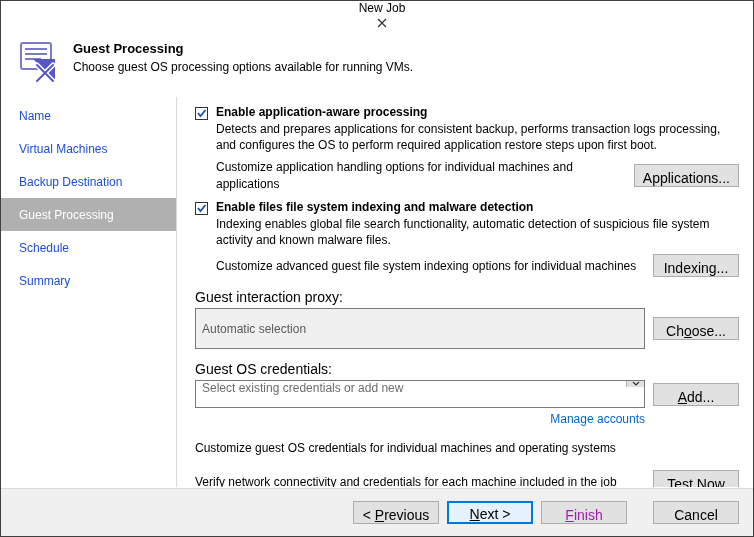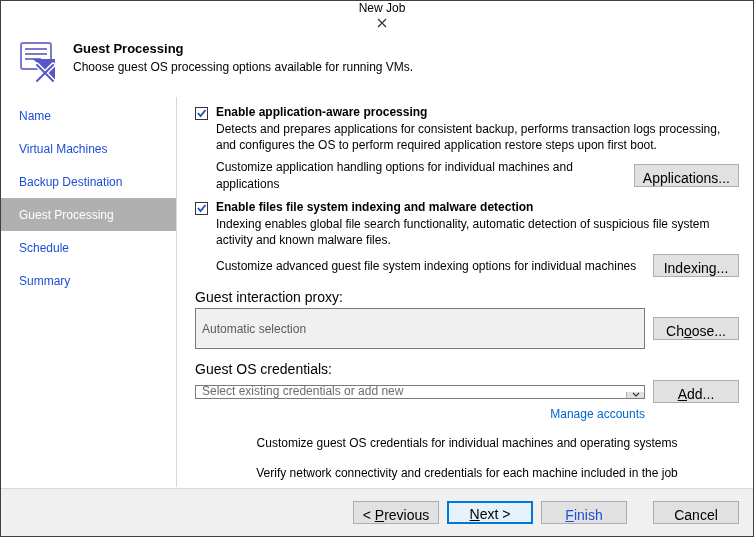--- a/index.html
+++ b/index.html
@@ -91,48 +91,48 @@
   .inline-row .desc { flex: 1; }
   .btn {
     min-width: 86px; height: 23px;
     padding: 0 8px;
     background: #e1e1e1;
     border: 1px solid #adadad;
     font-family: inherit; font-size: 14px;
     display: inline-flex; align-items: flex-end; justify-content: center;
     cursor: default;
   }
-  .btn.disabled { color: #1d4ed8; }
+  .btn.disabled { color: #a21caf; }
   .btn.default { border: 2px solid #0078d7; background: #e5f1fb; }
   .u { text-decoration: underline; }
   .label { font-size: 14px; margin-top: 12px; margin-bottom: 3px; }
   .field-row { display: flex; gap: 8px; align-items: center; }
   .textfield {
     flex: 1;
     height: 41px;
     border: 1px solid #7a7a7a;
     background: #fff;
     padding: 0 6px;
     display: flex; align-items: center;
     color: #000;
     font-size: 12px;
   }
   .textfield.ro { background: #f0f0f0; color: #5a5a5a; }
   .combo {
-    flex: 1; height: 14px;
+    flex: 1; height: 28px;
     border: 1px solid #7a7a7a; background: #fff;
-    display: flex; align-items: flex-end;
+    display: flex; align-items: flex-start;
   }
   .combo .combo-text { flex:1; display:flex; align-items:center; padding:0 6px; color:#6d6d6d; font-size:12px; }
   .combo .combo-btn {
     width: 18px; border-left: 1px solid #adadad; background:#e1e1e1;
     display:flex; align-items:center; justify-content:center;
   }
   .link { color: #0066cc; font-size: 12px; text-align: right; margin-top: 4px; padding-right: 94px; }
-  .plain-row { display:flex; align-items:center; gap:12px; margin-top: 14px; flex-direction: column; }
+  .plain-row { display:flex; align-items:center; gap:12px; margin-top: 14px; }
   .plain-row .desc { flex:1; }
   .footer {
     position: absolute;
     bottom: 0; left: 0; right: 0;
     height: 48px;
     border-top: 1px solid #d9d9d9;
     display: flex;
     align-items: center;
     justify-content: flex-end;
     gap: 8px;

